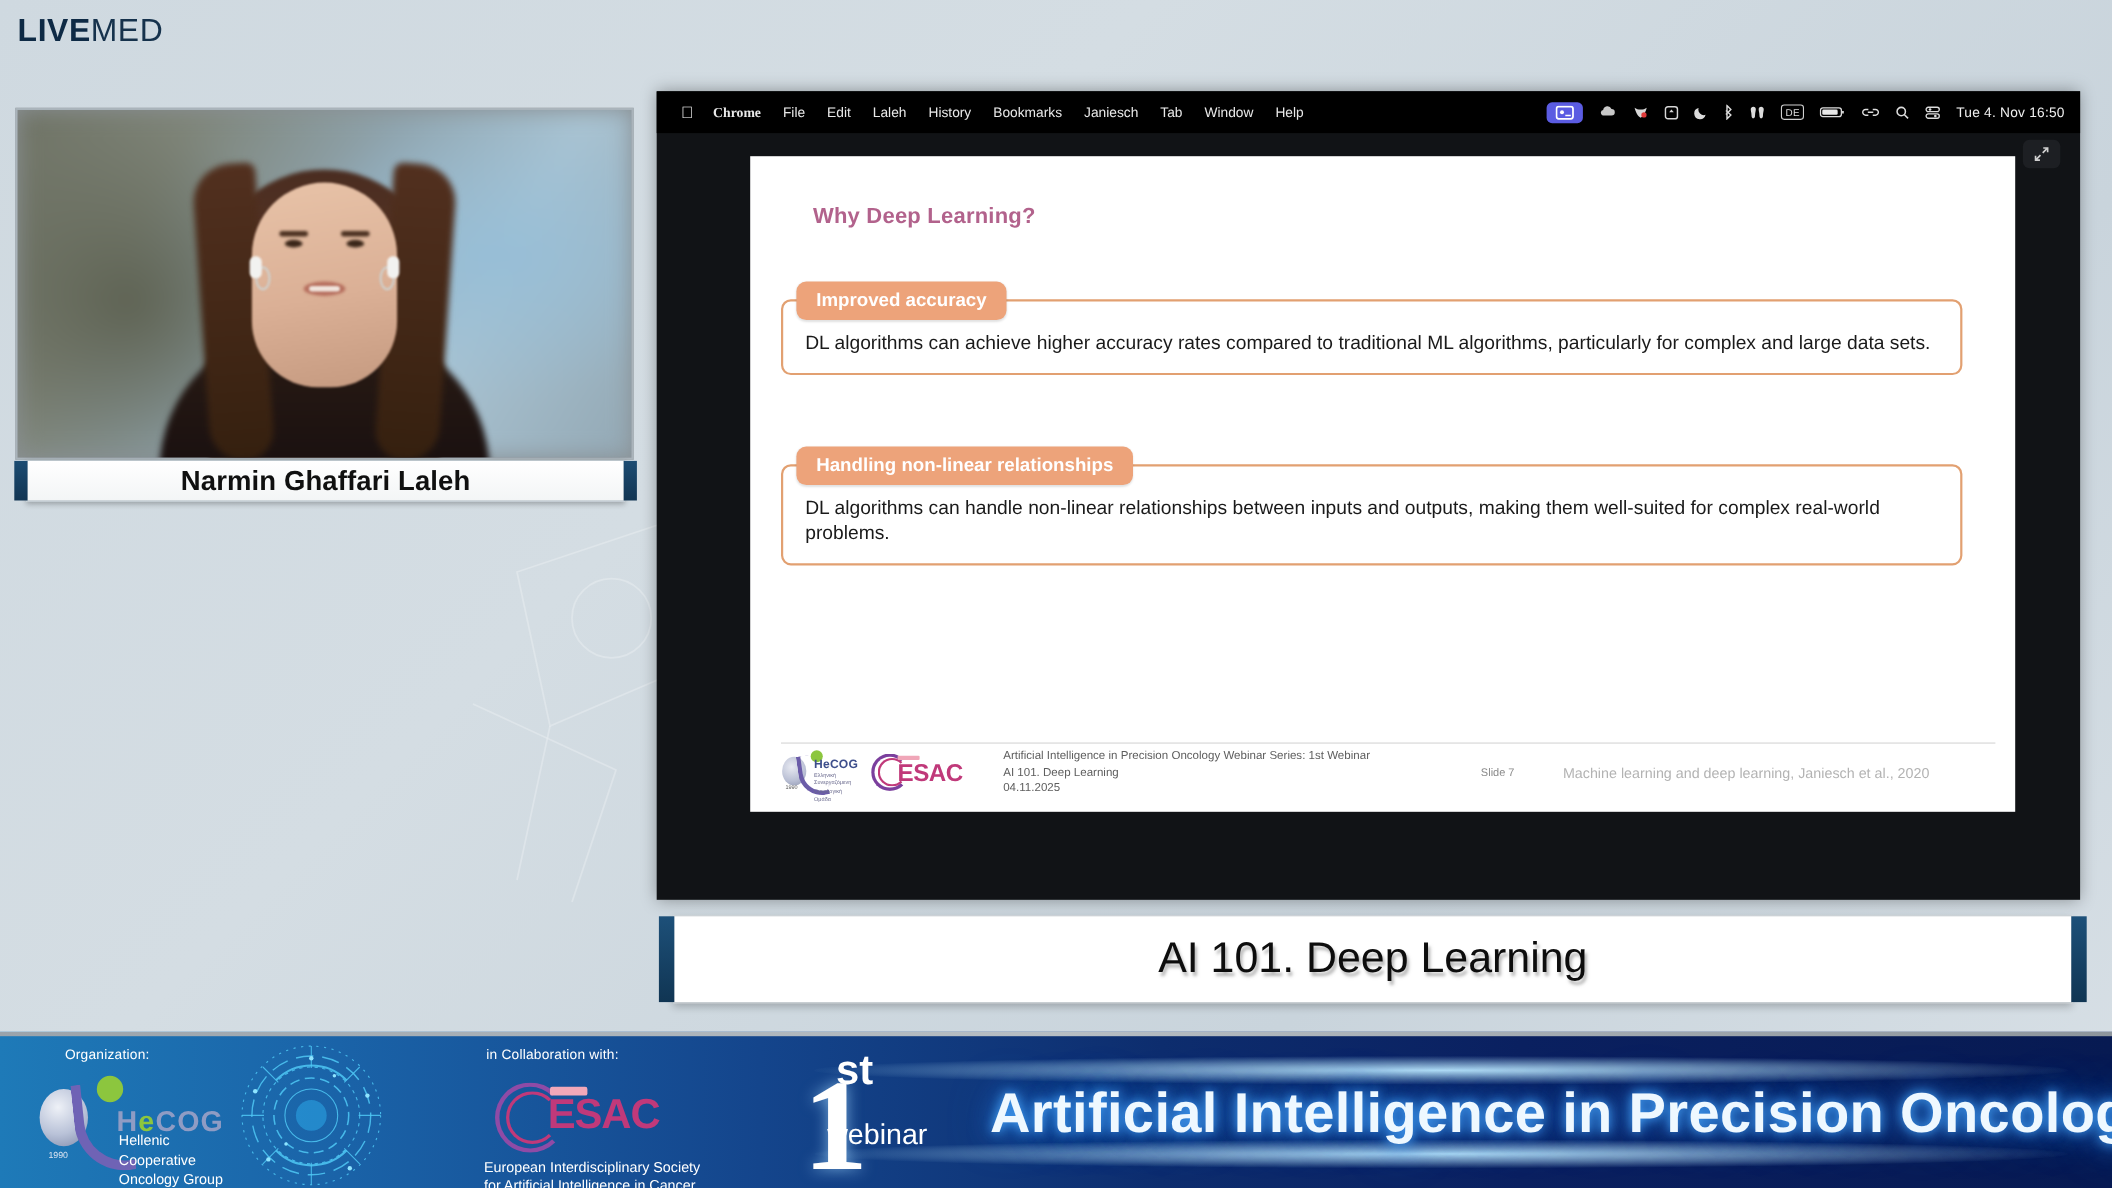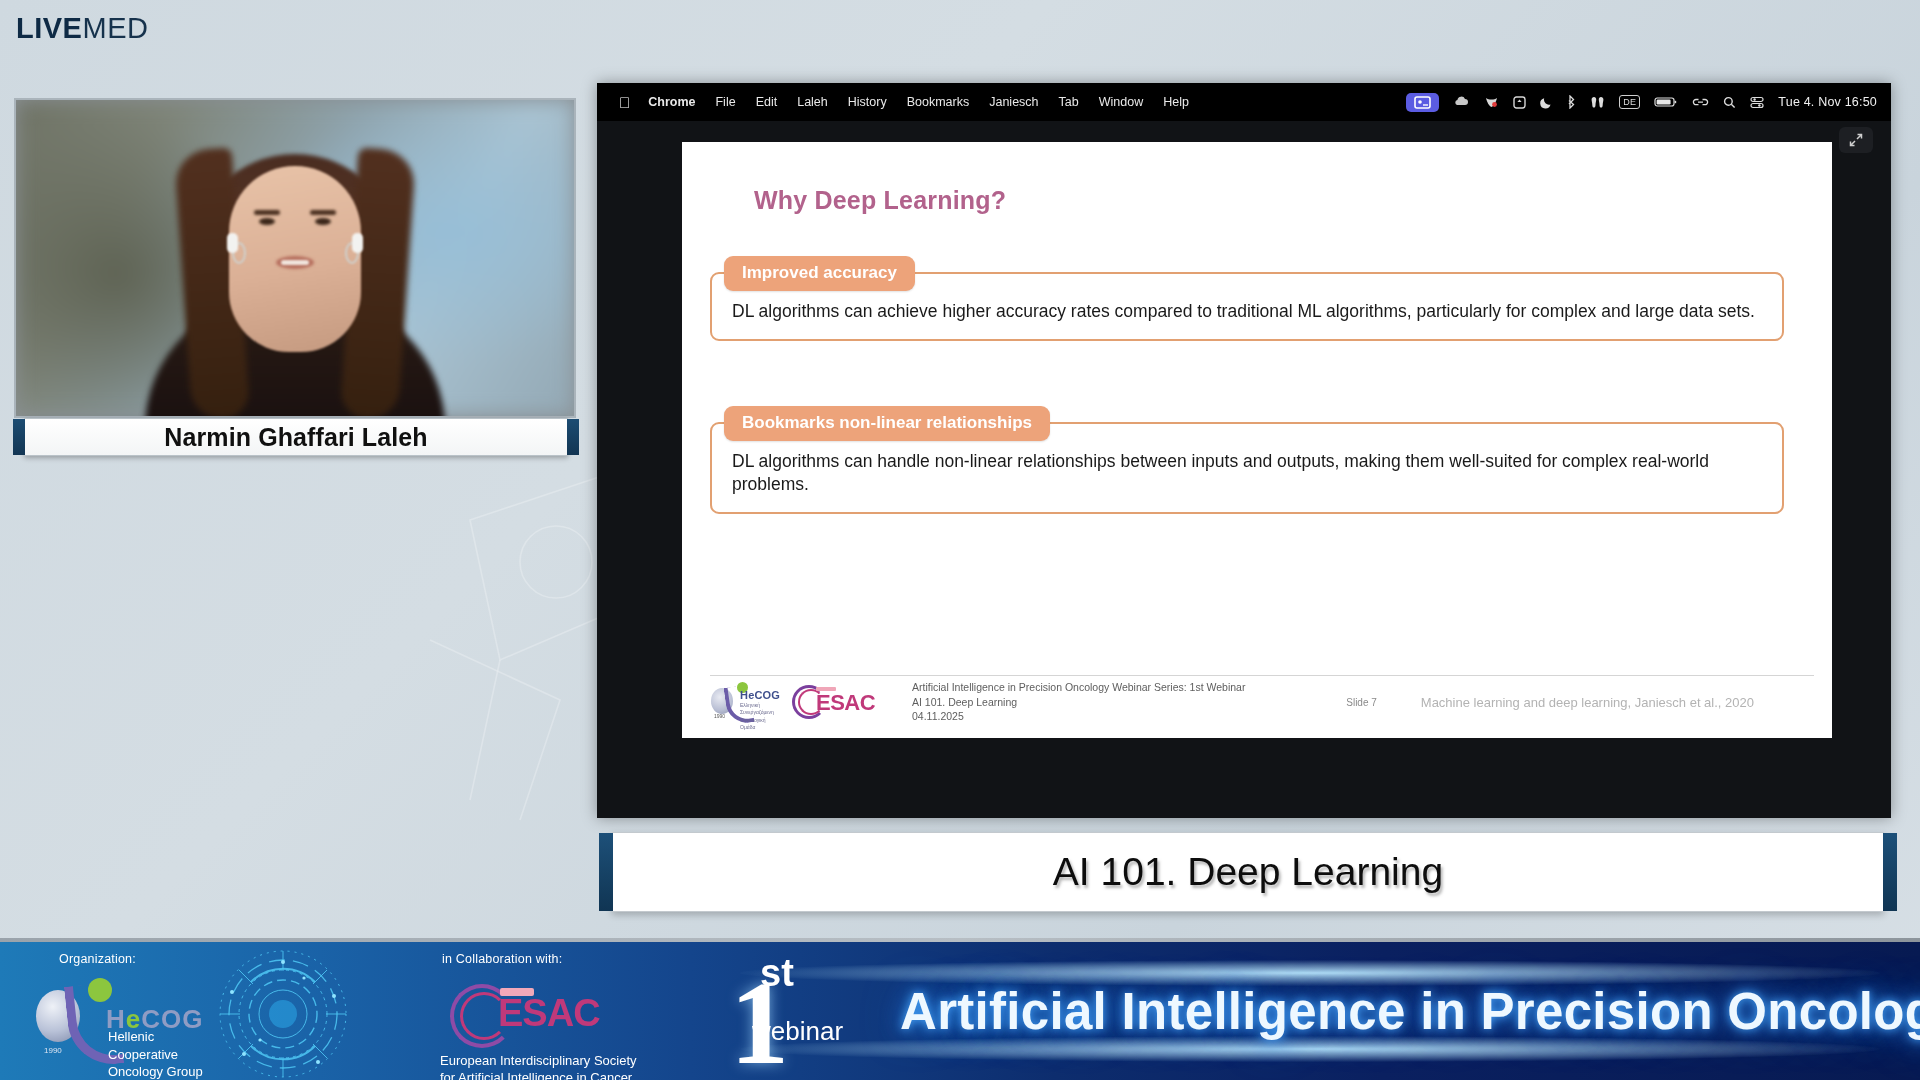--- a/index.html
+++ b/index.html
@@ -94,42 +94,42 @@
     box-shadow:0 0 14px rgba(0,0,0,.35);
   }
   .menubar {
     position:absolute; left:0; right:0; top:0; height:38px;
     background:#000; display:flex; align-items:center;
     padding:0 14px 0 22px; color:#e9e9e9; font-size:12.5px;
   }
   .apple-logo { font-size:15px; margin-right:18px; color:#fff; line-height:1; }
   .menu-items { display:flex; gap:20px; align-items:center; }
   .menu-items .mi { white-space:nowrap; }
-  .menu-items .mi.first { font-weight:bold; }
+  .menu-items .mi.first { font-weight:bold;font-family:Liberation Serif, serif; }
   .status-right { margin-left:auto; display:flex; align-items:center; gap:14px; }
   .share-chip {
     background:#5b5ce2; border-radius:5px; padding:3px 8px; display:flex; align-items:center;
   }
   .share-chip svg { display:block; }
   .si { display:flex; align-items:center; color:#dcdcdc; }
   .kbd-badge { border:1px solid #cfcfcf; border-radius:3px; font-size:9px; padding:1px 3px; letter-spacing:.3px; }
   .clock { font-size:12.5px; color:#f0f0f0; white-space:nowrap; letter-spacing:.2px; }
   .expand-btn {
     position:absolute; right:18px; top:44px; width:34px; height:26px;
     background:#1d1f23; border-radius:6px; display:flex; align-items:center; justify-content:center;
   }
 
   
   .slide {
     position:absolute; left:85px; top:59px; width:1150px; height:596px;
     background:#fff;
   }
   .slide-title {
-    position:absolute; left:72px; top:44px;
-    font-size:25px; font-weight:bold; color:#b2628c; letter-spacing:.2px;
+    position:absolute; left:57px; top:44px;
+    font-size:20px; font-weight:bold; color:#b2628c; letter-spacing:.2px;
   }
   .callout { position:absolute; }
   .callout .body {
     border:2px solid #e2a071; border-radius:9px; background:#fff;
     padding:26px 20px 16px 20px;
   }
   .callout .body p {
     font-size:17.5px; color:#1a1a1a; line-height:1.32; letter-spacing:0;
   }
   .callout .pill {
@@ -372,21 +372,21 @@
       <div class="body">
         <p>DL algorithms can achieve higher accuracy rates compared to traditional ML algorithms, particularly for complex and large data sets.</p>
       </div>
       <div class="pill">Improved accuracy</div>
     </div>
 
     <div class="callout c2">
       <div class="body">
         <p>DL algorithms can handle non-linear relationships between inputs and outputs, making them well-suited for complex real-world problems.</p>
       </div>
-      <div class="pill">Bookmarks non-linear relationships</div>
+      <div class="pill">Handling non-linear relationships</div>
     </div>
 
     <div class="slide-footer-rule"></div>
     <div class="slide-footer">
       <div class="logo-hecog">
         <div class="hecog-head"></div>
         <div class="hecog-arc"></div>
         <div class="hecog-dot"></div>
         <div class="hecog-txt">HeCOG</div>
         <div class="hecog-sub" style="white-space:pre-line">Ελληνική

